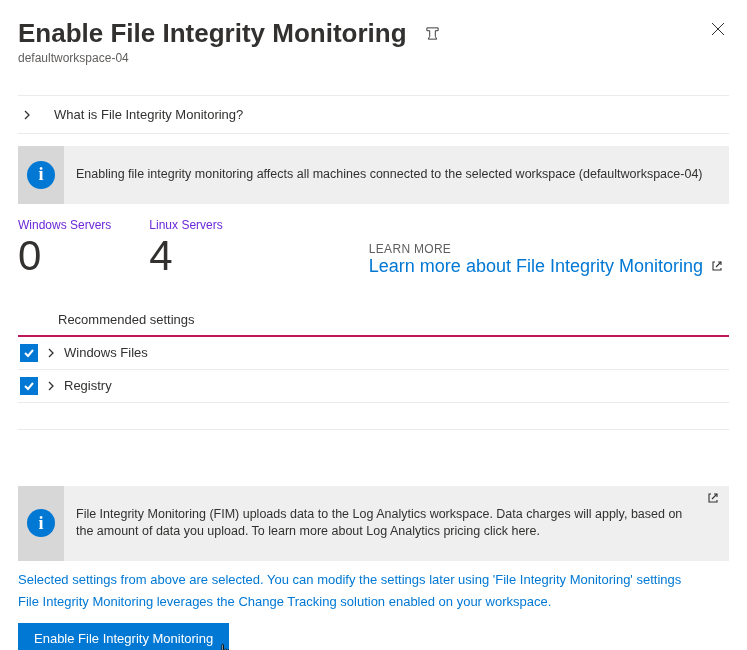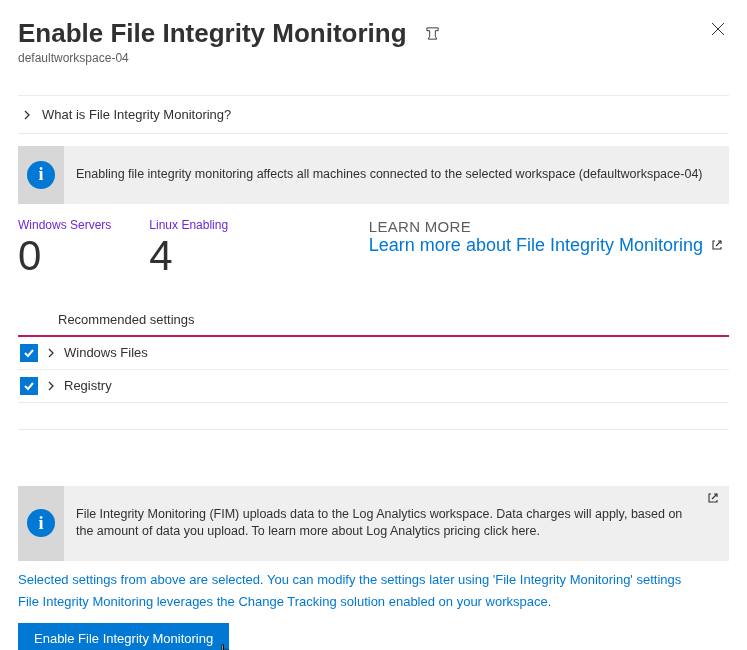--- a/index.html
+++ b/index.html
@@ -35,21 +35,21 @@
     padding: 4px;
     color: #323130;
   }
   .expander {
     margin-top: 30px;
     border-top: 1px solid #edebe9;
     border-bottom: 1px solid #edebe9;
     padding: 11px 4px;
     display: flex;
     align-items: center;
-    gap: 10px;
+    gap: 22px;
     cursor: pointer;
     font-size: 13px;
   }
   .chevron {
     display: inline-flex;
     align-items: center;
   }
   .info-bar {
     margin-top: 12px;
     background: #efefef;
@@ -105,23 +105,24 @@
     font-size: 42px;
     font-weight: 400;
     line-height: 1.05;
     margin-top: 2px;
   }
   .learn-more-block {
     margin-left: auto;
     padding-right: 6px;
   }
   .learn-more-header {
-    font-size: 15px;
+    font-size: 12px;
     letter-spacing: 0.3px;
     color: #605e5c;
+    margin-top: 24px;
   }
   .link {
     color: #0078d4;
     text-decoration: none;
     cursor: pointer;
     font-size: 18px;
   }
   .link-row { display: inline-flex; align-items: center; gap: 8px; }
   .section-heading {
     margin-top: 34px;
@@ -222,21 +223,21 @@
   <div class="info-text">Enabling file integrity monitoring affects all machines connected to the selected workspace (defaultworkspace-04)</div>
 </div>
 
 
 <div class="stats-row">
   <div class="stat">
     <div class="stat-label">Windows Servers</div>
     <div class="stat-value">0</div>
   </div>
   <div class="stat">
-    <div class="stat-label">Linux Enabling</div>
+    <div class="stat-label">Linux Servers</div>
     <div class="stat-value">4</div>
   </div>
   <div class="learn-more-block">
     <div class="learn-more-header">LEARN MORE</div>
     <a class="link link-row">
       <span>Learn more about File Integrity Monitoring</span>
       <span>
         <svg width="12" height="12" viewBox="0 0 12 12" stroke="#323130" stroke-width="1.1" fill="none">
           <path d="M4 2 H2 V10 H10 V8"></path>
           <path d="M7 2 H10 V5"></path>

